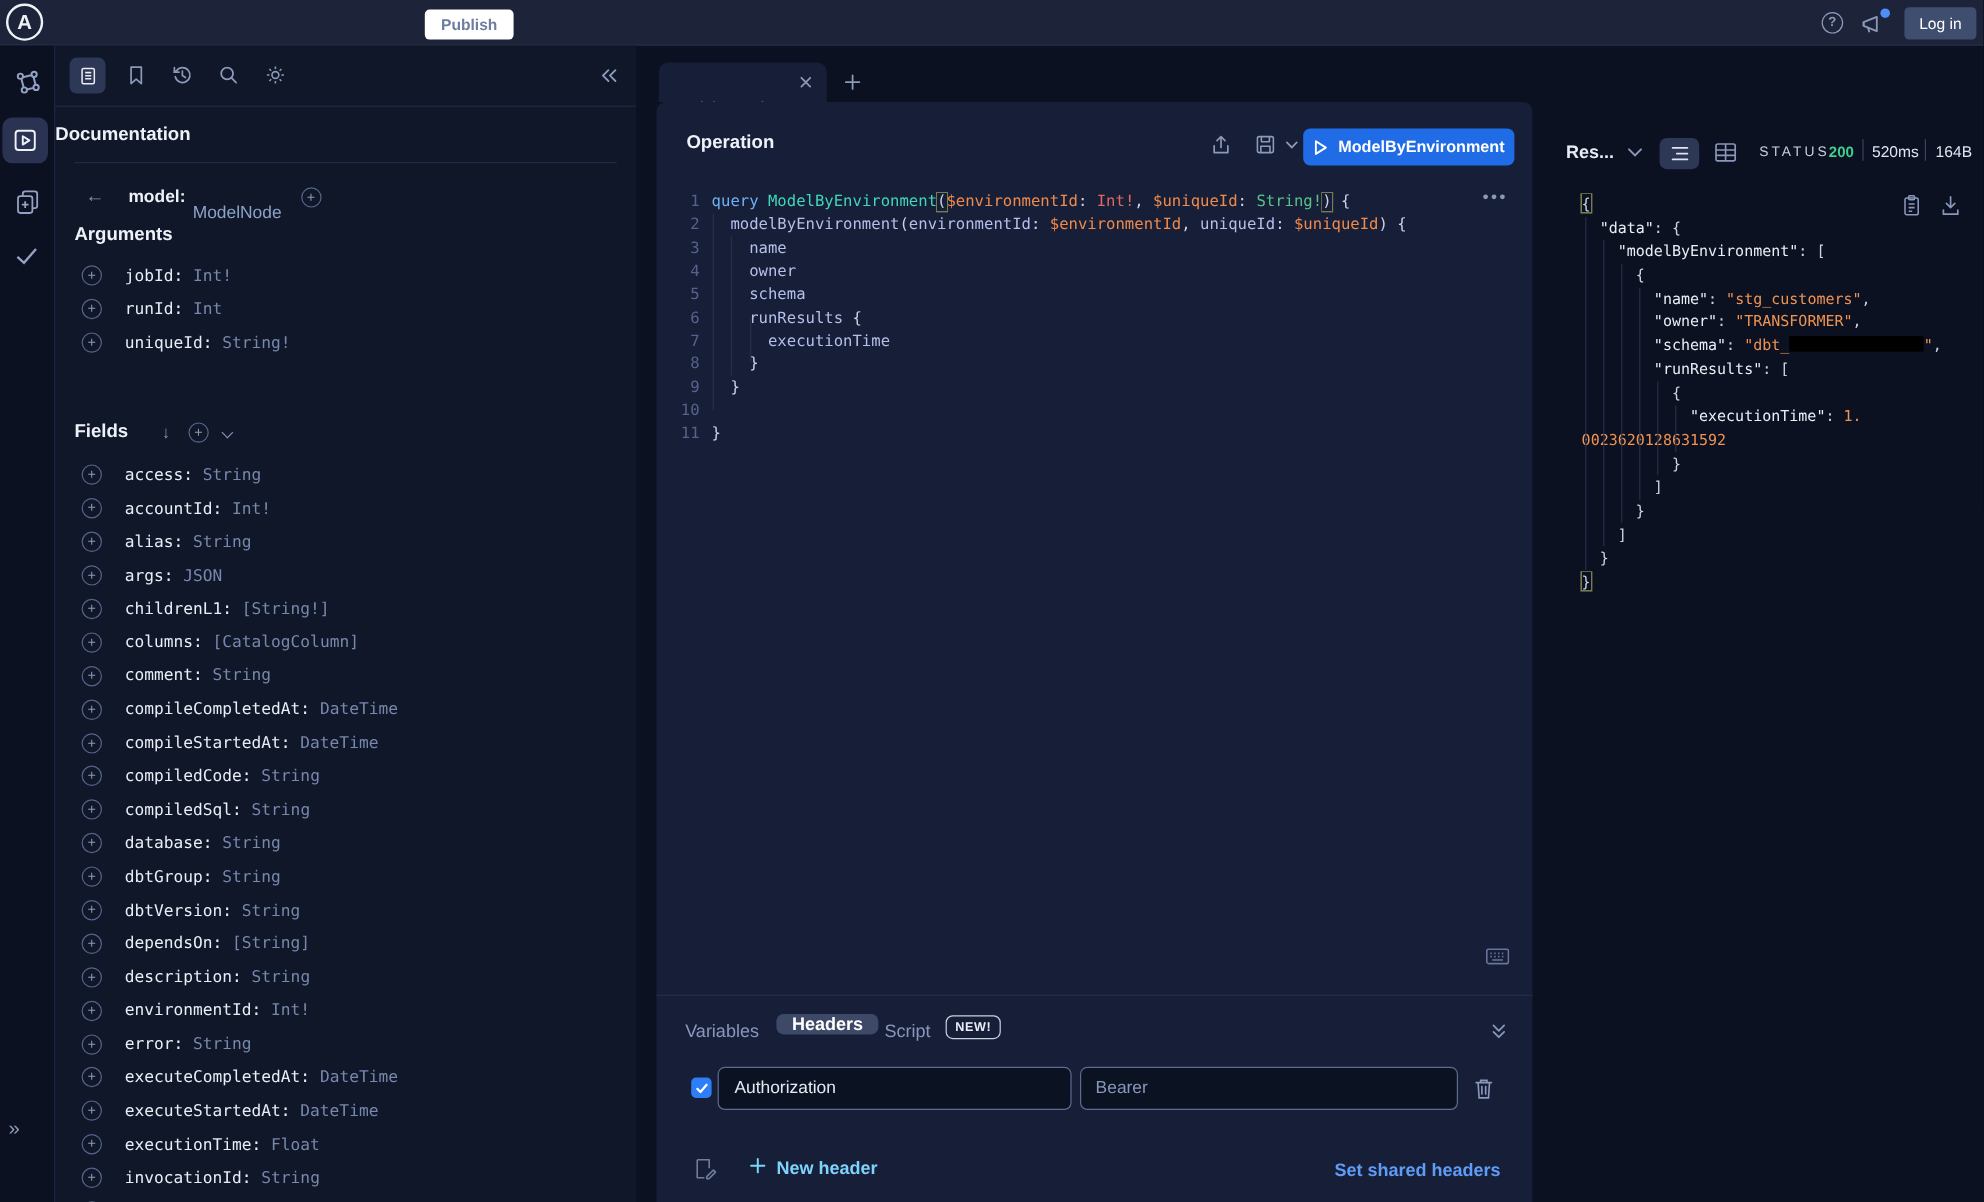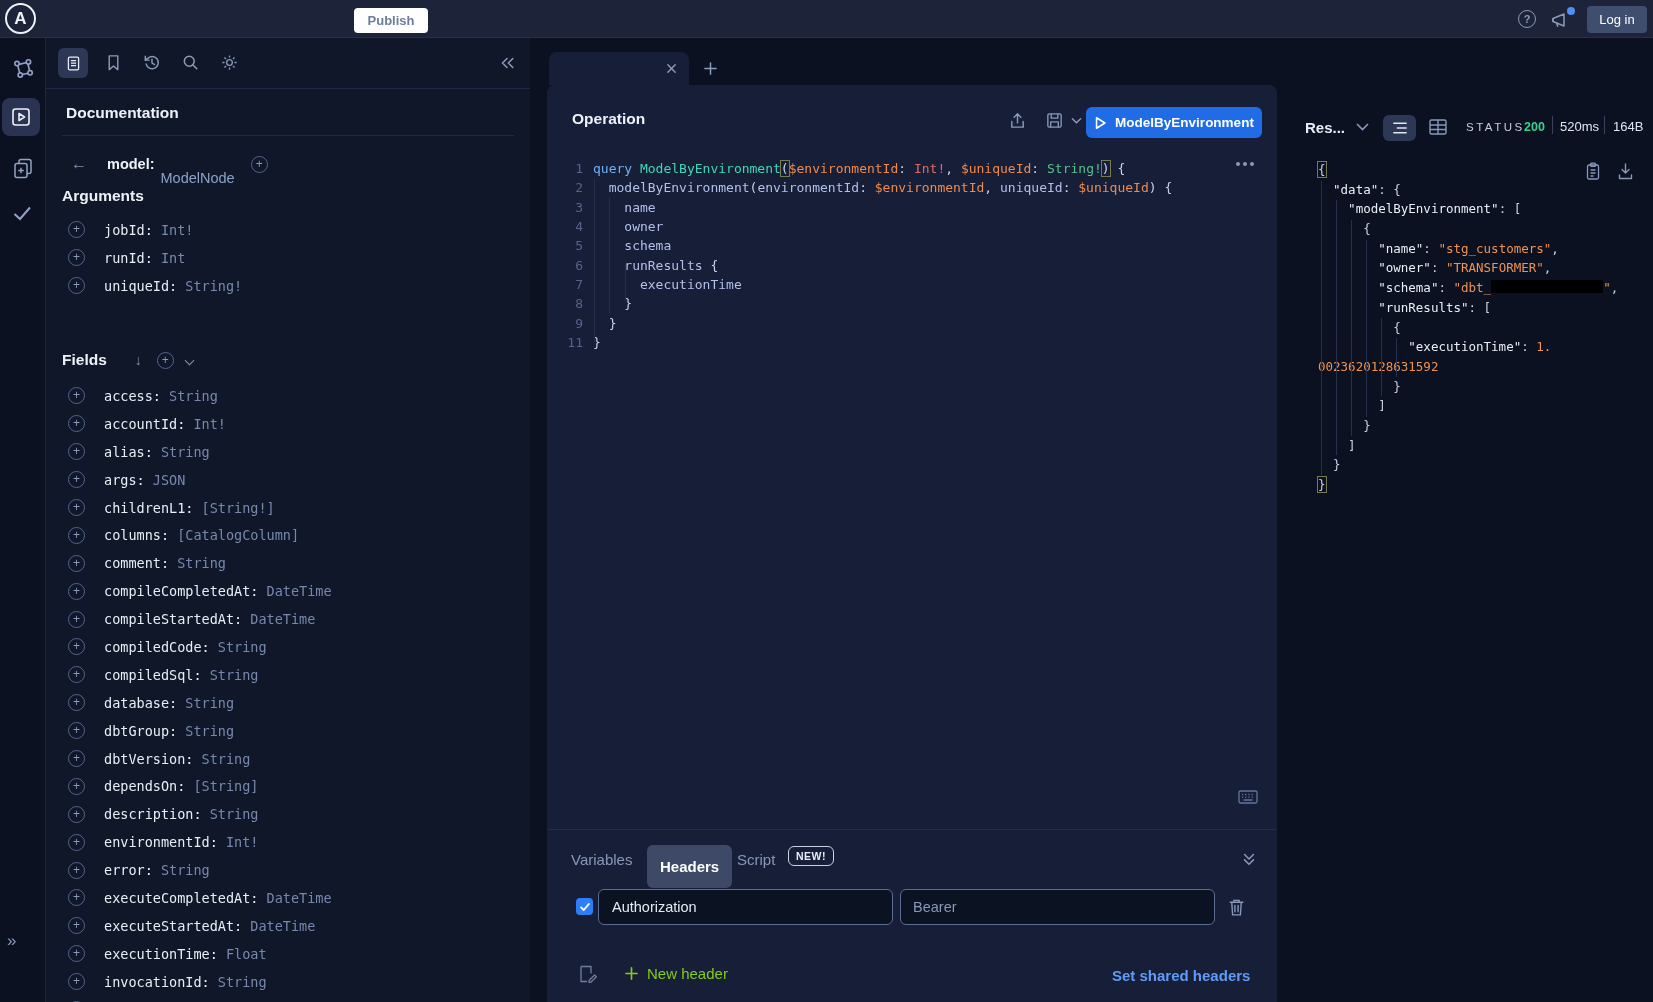--- a/index.html
+++ b/index.html
@@ -34,21 +34,21 @@
   .rail-active { position:absolute; left:2px; top:60px; width:38px; height:38px; background:#2a3352; border-radius:8px;
                  display:flex; align-items:center; justify-content:center; color:#eef2f8; }
   .rail-expand { position:absolute; left:7px; top:893px; font-size:17px; color:#8b9ab8; }
 
   
   .docs { position:absolute; left:45px; top:38px; width:485px; bottom:0; background:#0f1729; border-left:1px solid #1c2541; }
   .doc-tool-active { position:absolute; left:12px; top:10px; width:30px; height:30px; background:#2d3756; border-radius:6px;
                      display:flex; align-items:center; justify-content:center; color:#e8edf6; }
   .doc-tool { position:absolute; top:15px; color:#8b9ab8; }
   .tb-div { position:absolute; left:0; right:0; top:50px; height:1px; background:#202a46; }
-  .docs-title { position:absolute; left:20px; top:66px; font-size:15.5px; font-weight:bold; color:#eef2f8; }
+  .docs-title { position:absolute; left:0; top:66px; font-size:15.5px; font-weight:bold; color:#eef2f8; }
   .docs-div2 { position:absolute; left:16px; right:16px; top:97px; height:1px; background:#202a46; }
   .crumb { position:absolute; left:25px; top:104px; display:flex; align-items:center; }
   .crumb-back { color:#8295b8; font-size:16px; line-height:1; }
   .crumb-label { margin-left:20px; font-size:14.5px; font-weight:bold; color:#eef2f8; }
   .crumb-type { margin-left:6px; font-size:14.5px; color:#8ca2c9;margin-top:28px; }
   .sec-title { font-size:15.5px; font-weight:bold; color:#eef2f8; }
   .schema-row { display:flex; align-items:center; height:27.9px; padding-left:22px;
                 font-family:"DejaVu Sans Mono", monospace; font-size:13.5px; }
   .plus-circle { width:17px; height:17px; border:1px solid #56648c; border-radius:50%; color:#8b9ab8;
                  font-size:12px; line-height:15px; text-align:center; flex:none; margin-right:19px;
@@ -74,40 +74,40 @@
   .editor { position:absolute; left:0; top:74px; }
   .ed-line { display:flex; height:19.35px; line-height:19.35px; font-family:"DejaVu Sans Mono", monospace; font-size:13px; }
   .ln { width:36px; text-align:right; color:#55638c; flex:none; }
   .ed-code { margin-left:10px; white-space:pre; }
   .guide { position:absolute; width:1px; background:#242e4d; }
   .dots3 { position:absolute; left:689px; top:77px; display:flex; gap:3px; }
   .dots3 i { width:4px; height:4px; border-radius:50%; background:#8b9ab8; }
   .kbd-ic { position:absolute; left:691px; top:704px; color:#66759b; }
   .card-div { position:absolute; left:0; right:0; top:744px; height:1px; background:#232d4b; }
   .bt-var { position:absolute; left:24px; top:766px; font-size:15px; color:#8897ba; }
-  .bt-headers { position:absolute; left:100px; top:760px; padding:13px 13px; background:#3d4966; border-radius:6px;
+  .bt-headers { position:absolute; left:100px; top:760px; padding:0 13px; background:#3d4966; border-radius:6px;
                 font-size:15px; font-weight:bold; color:#fff; }
   .bt-script { position:absolute; left:190px; top:766px; font-size:15px; color:#8897ba; }
   .new-badge { position:absolute; left:241px; top:761px; border:1.5px solid #c9d2e2; border-radius:6px; padding:3px 7px;
                font-size:10.5px; font-weight:bold; letter-spacing:.5px; color:#e9eef6; }
   .dblchev { position:absolute; left:694px; top:766px; color:#8897ba; }
   .checkbox { position:absolute; left:29px; top:813px; width:17px; height:17px; background:#2d7ef7; border-radius:4px;
               display:flex; align-items:center; justify-content:center; }
   .hk-input { position:absolute; left:51px; top:804px; width:295px; height:36px; border:1px solid #5c6b90; border-radius:6px;
               background:#0b1322; display:flex; align-items:center; padding-left:13px; font-size:14.5px; color:#e4eaf3; }
   .hv-input { position:absolute; left:353px; top:804px; width:315px; height:36px; border:1px solid #5c6b90; border-radius:6px;
               background:#0b1322; display:flex; align-items:center; padding-left:12px; }
   .bearer { font-size:14.5px; color:#8897ba; }
   .token-box { margin-left:10px; width:237px; height:29px; background:#000; border-radius:2px; display:flex; align-items:center;
                justify-content:center; font-family:"DejaVu Sans Mono", monospace; font-size:12px; font-weight:bold;
                letter-spacing:.5px; color:#fff; }
   .trash-ic { position:absolute; left:681px; top:813px; color:#8897ba; }
   .script-ic { position:absolute; left:31px; top:879px; color:#707e9e; }
-  .new-hdr { position:absolute; left:78px; top:880px; display:flex; align-items:center; gap:9px; color:#84cc16;
-             font-size:15px; font-weight:normal; }
+  .new-hdr { position:absolute; left:78px; top:880px; display:flex; align-items:flex-start; gap:9px; color:#7dd3fc;
+             font-size:15px; font-weight:bold; }
   .shared-hdr { position:absolute; left:565px; top:882px; color:#5f9cf8; font-size:15px; font-weight:bold; }
 
   
   .rs-title { position:absolute; left:1305px; top:119px; font-size:15px; font-weight:bold; color:#e7ecf5; }
   .rs-chev { position:absolute; left:1356px; top:123px; color:#8897ba; }
   .rs-pill { position:absolute; left:1383px; top:115px; width:33px; height:26px; background:#2d3756; border-radius:6px;
              display:flex; align-items:center; justify-content:center; color:#dfe6f2; }
   .rs-table { position:absolute; left:1428px; top:118px; color:#8897ba; }
   .rs-status-lbl { position:absolute; left:1466px; top:121px; font-size:11.5px; letter-spacing:2.5px; color:#c4cde0; }
   .rs-status-code { position:absolute; left:1524px; top:120px; font-size:12.5px; font-weight:bold; color:#3ecf8e; }
@@ -447,20 +447,24 @@
           <span class="ln">7</span>
           <span class="ed-code"><span class="tk-fld">      executionTime</span></span>
         </div>
         <div class="ed-line">
           <span class="ln">8</span>
           <span class="ed-code"><span class="tk-pun">    }</span></span>
         </div>
         <div class="ed-line">
           <span class="ln">9</span>
           <span class="ed-code"><span class="tk-pun">  }</span></span>
+        </div>
+        <div class="ed-line">
+          <span class="ln">10</span>
+          <span class="ed-code"></span>
         </div>
         <div class="ed-line">
           <span class="ln">11</span>
           <span class="ed-code"><span class="tk-pun">}</span></span>
         </div>
       </div>
     <div class="guide" style="left:47px; top:93px; height:164px"></div>
     <div class="guide" style="left:62px; top:112px; height:116px"></div>
     <div class="guide" style="left:78px; top:179px; height:38px"></div>
 

